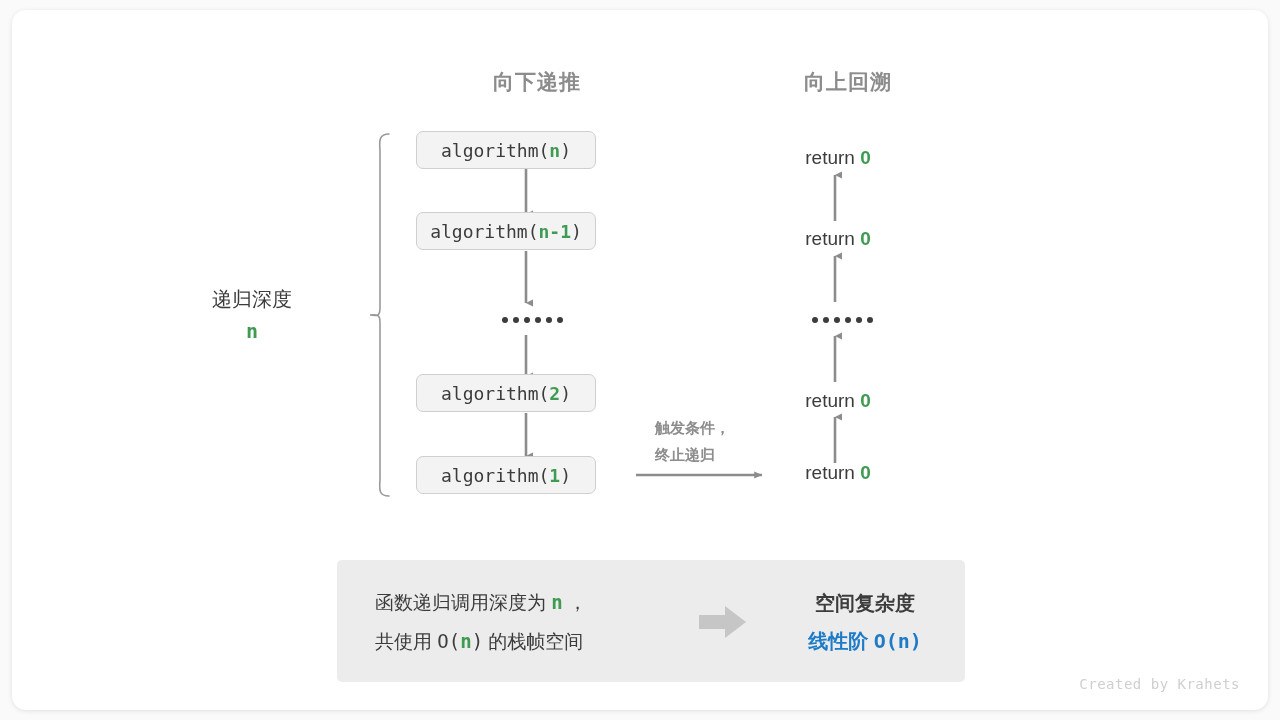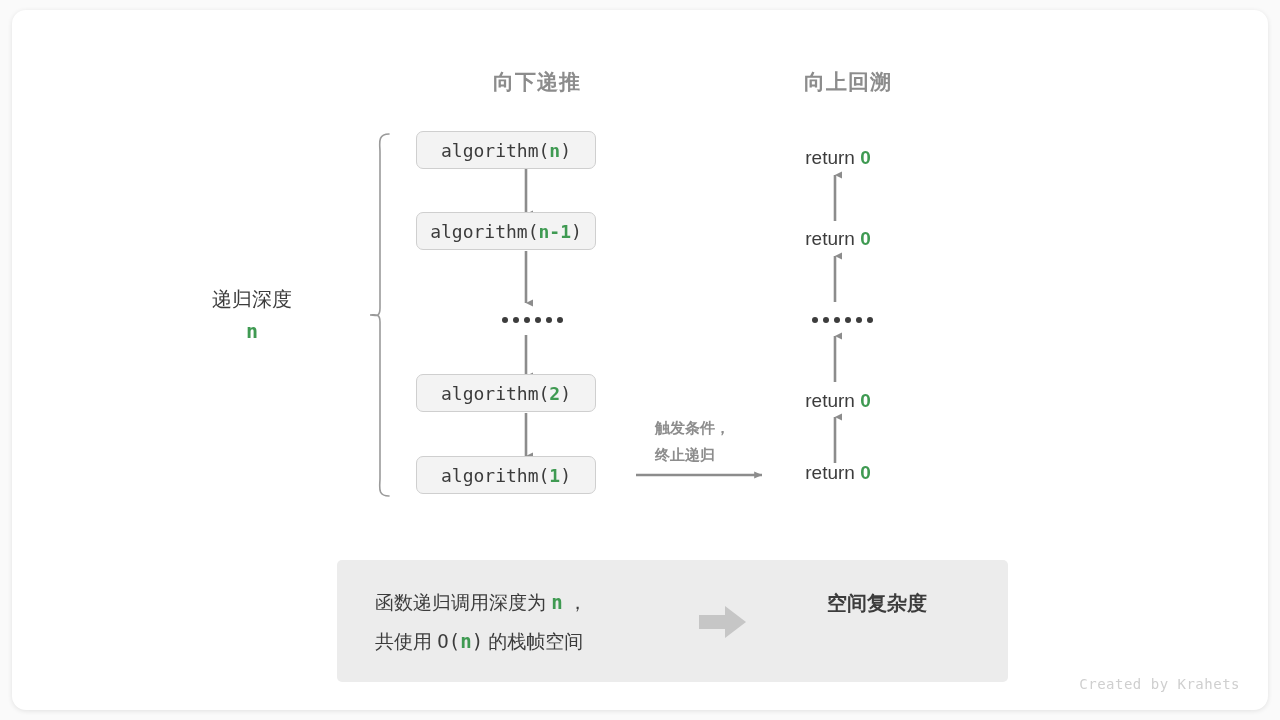--- a/index.html
+++ b/index.html
@@ -127,42 +127,41 @@
 
   
   #summary {
     position: absolute;
     left: 325px;
     top: 550px;
     width: 628px;
     height: 122px;
     background: #ececec;
     border-radius: 5px;
-    padding-left: 43px;
   }
   .sum-left {
     position: absolute;
     left: 38px;
     top: 23px;
     font-size: 19px;
     color: #3c3c3c;
     line-height: 38px;
     white-space: nowrap;
   }
   .sum-left .mono {
     font-family: "DejaVu Sans Mono", monospace;
   }
   .sum-left .hl {
     font-family: "DejaVu Sans Mono", monospace;
     color: #3f9a52;
     font-weight: bold;
   }
   .sum-right {
     position: absolute;
-    left: 440px;
+    left: 428px;
     top: 24px;
     width: 200px;
     text-align: center;
     white-space: nowrap;
   }
   .sum-right .r1 {
     display: block;
     font-size: 20px;
     font-weight: bold;
     color: #3c3c3c;
@@ -313,18 +312,19 @@
       <div><span>函数递归调用深度为 </span><span class="hl">n</span><span> ，</span></div>
       <div><span>共使用 </span><span class="mono">O(</span><span class="hl">n</span><span class="mono">)</span><span> 的栈帧空间</span></div>
     </div>
 
     <svg class="abs" style="left:362px; top:45px;" width="48" height="34" viewBox="0 0 48 34">
       <path d="M0,10 L26,10 L26,1 L47,17 L26,33 L26,24 L0,24 Z" fill="#c6c6c6"></path>
     </svg>
 
     <div class="sum-right">
       <span class="r1">空间复杂度</span>
+      <span class="r2"><span>线性阶 </span><span class="mono">O(n)</span></span>
     </div>
   </div>
 
   <div id="credit">Created by Krahets</div>
 
 </div>
 
 </body></html>

